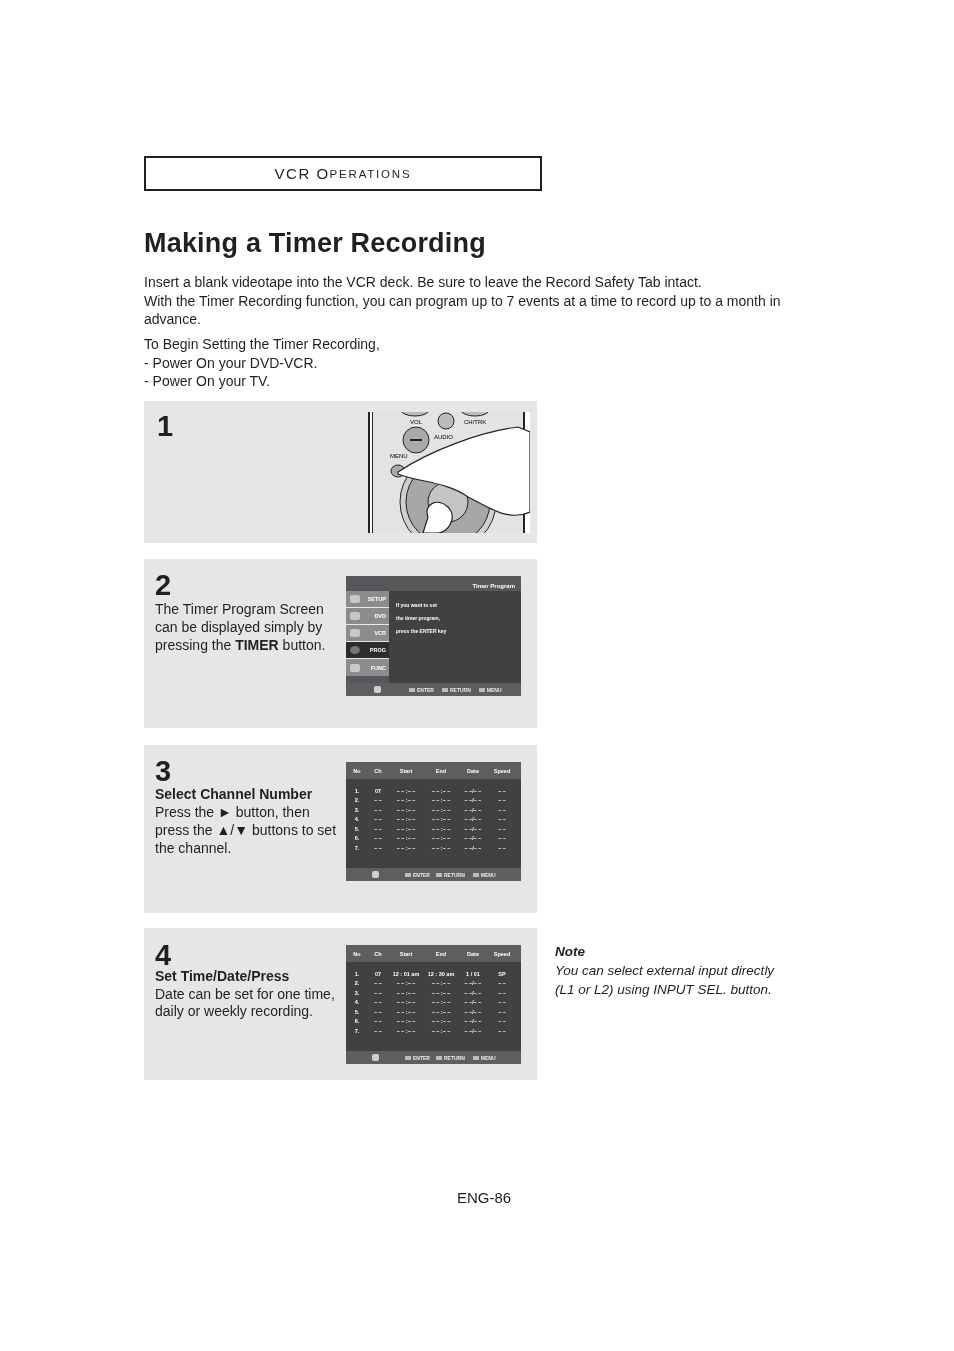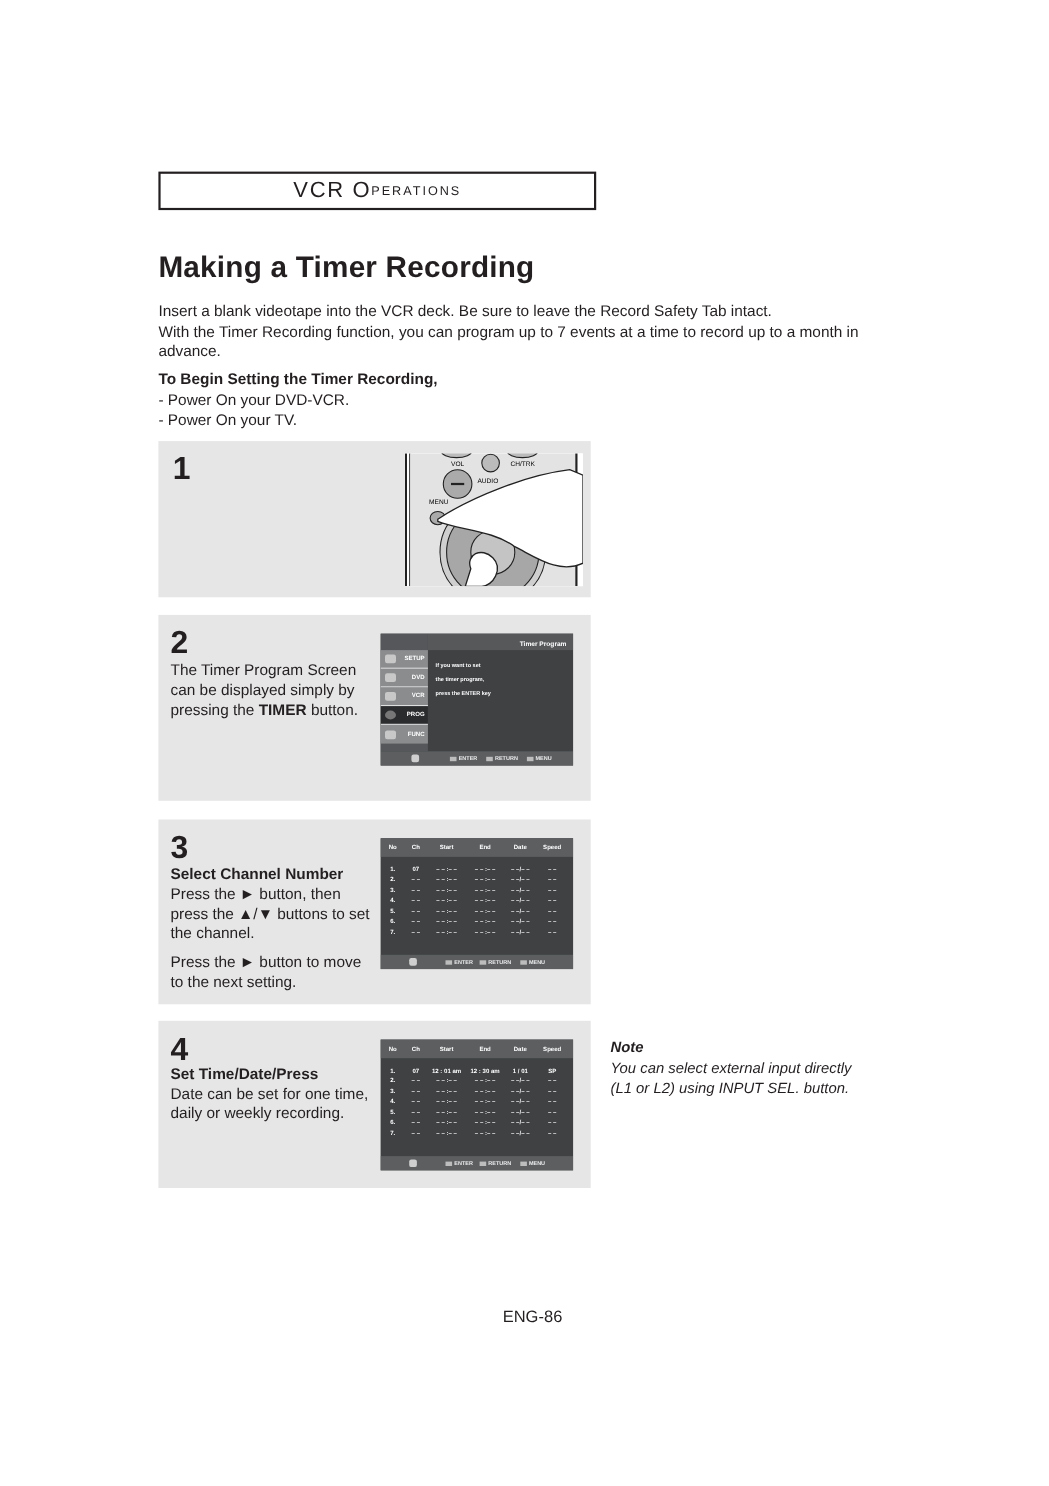--- a/index.html
+++ b/index.html
@@ -8,30 +8,30 @@
     font-family: "Liberation Sans", sans-serif; color: #231f20;
     overflow: hidden;
   }
   .abs { position: absolute; }
   .section-box {
     left: 144px; top: 156px; width: 394px; height: 31px;
     border: 2px solid #231f20; box-sizing: content-box;
     display: flex; align-items: center; justify-content: center;
     font-size: 15px; letter-spacing: 1.5px; color: #231f20;
   }
-  .section-box .sc-big { font-size: 20px; }
+  .section-box .sc-big { font-size: 15px; }
   .section-box .sc-small { font-size: 11.5px; letter-spacing: 1.8px; }
   .page-title {
     left: 144px; top: 228px; font-size: 27px; font-weight: bold; letter-spacing: 0.2px;
     font-family: "Liberation Sans", sans-serif;
   }
   .intro { left: 144px; top: 273px; width: 650px; font-size: 14px; line-height: 18.5px; }
   .intro p { margin: 0; }
   .begin { left: 144px; top: 335px; font-size: 14px; line-height: 18.5px; }
-  .begin .bhead { font-weight: bold; text-align: center; }
+  .begin .bhead { font-weight: normal; text-align: center; }
   .step {
     left: 144px; width: 393px; background: #e6e6e6;
   }
   .step-num { font-size: 29px; font-weight: bold; line-height: 29px; }
   .step-text { font-size: 14px; line-height: 18px; }
   .step-text p { margin: 0 0 8px 0; }
   .step-text b { font-weight: bold; }
   .osd {
     background: #3f4143; color: #ffffff; font-family: "Liberation Sans", sans-serif;
     font-weight: bold; overflow: hidden;
@@ -159,21 +159,20 @@
         </span>
     </div>
   </div>
 </div>
 
 <div class="abs step" style="top:745px;height:168px;">
   <div class="abs step-num" style="left:11px;top:12px;">3</div>
   <div class="abs step-text" style="left:11px;top:40px;width:182px;">
     <div style="font-weight:bold;">Select Channel Number</div>
     <p>Press the ► button, then press the ▲/▼ buttons to set the channel.</p>
-    <p>Press the ► button to move to the next setting.</p>
   </div>
   <div class="abs osd" style="left:202px;top:17px;width:175px;height:119px;">
     <div class="table-head">
       <span class="c-no">No</span>
       <span class="c-ch">Ch</span>
       <span class="c-st">Start</span>
       <span class="c-en">End</span>
       <span class="c-dt">Date</span>
       <span class="c-sp">Speed</span>
     </div>

